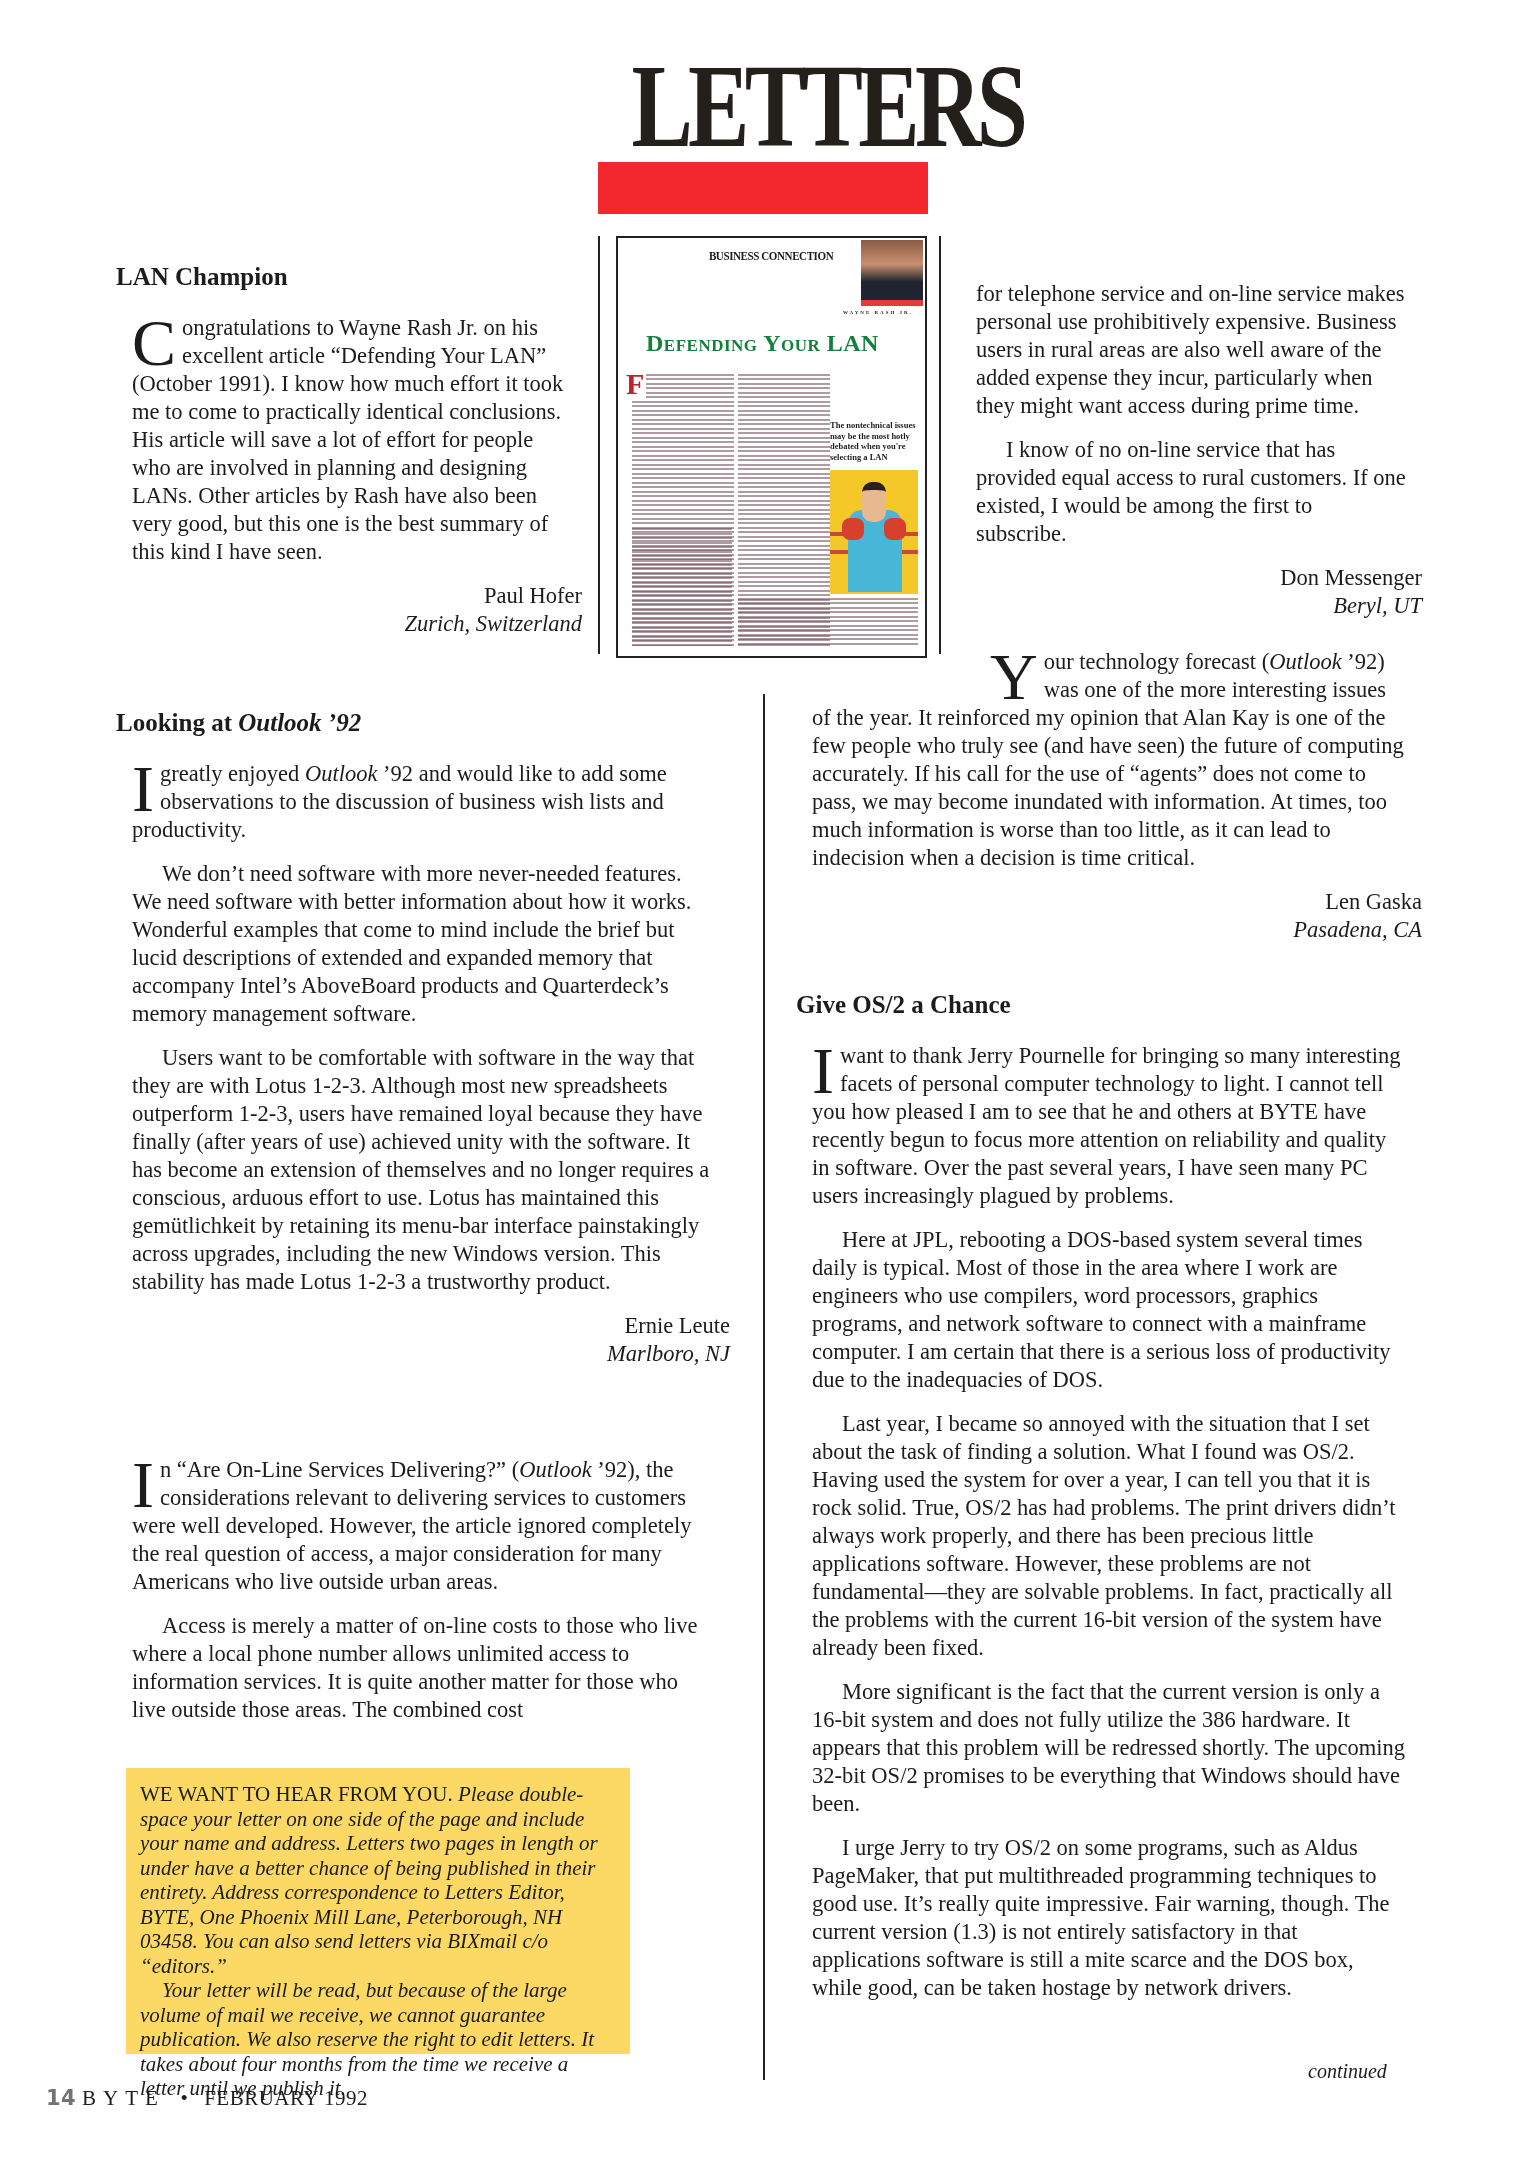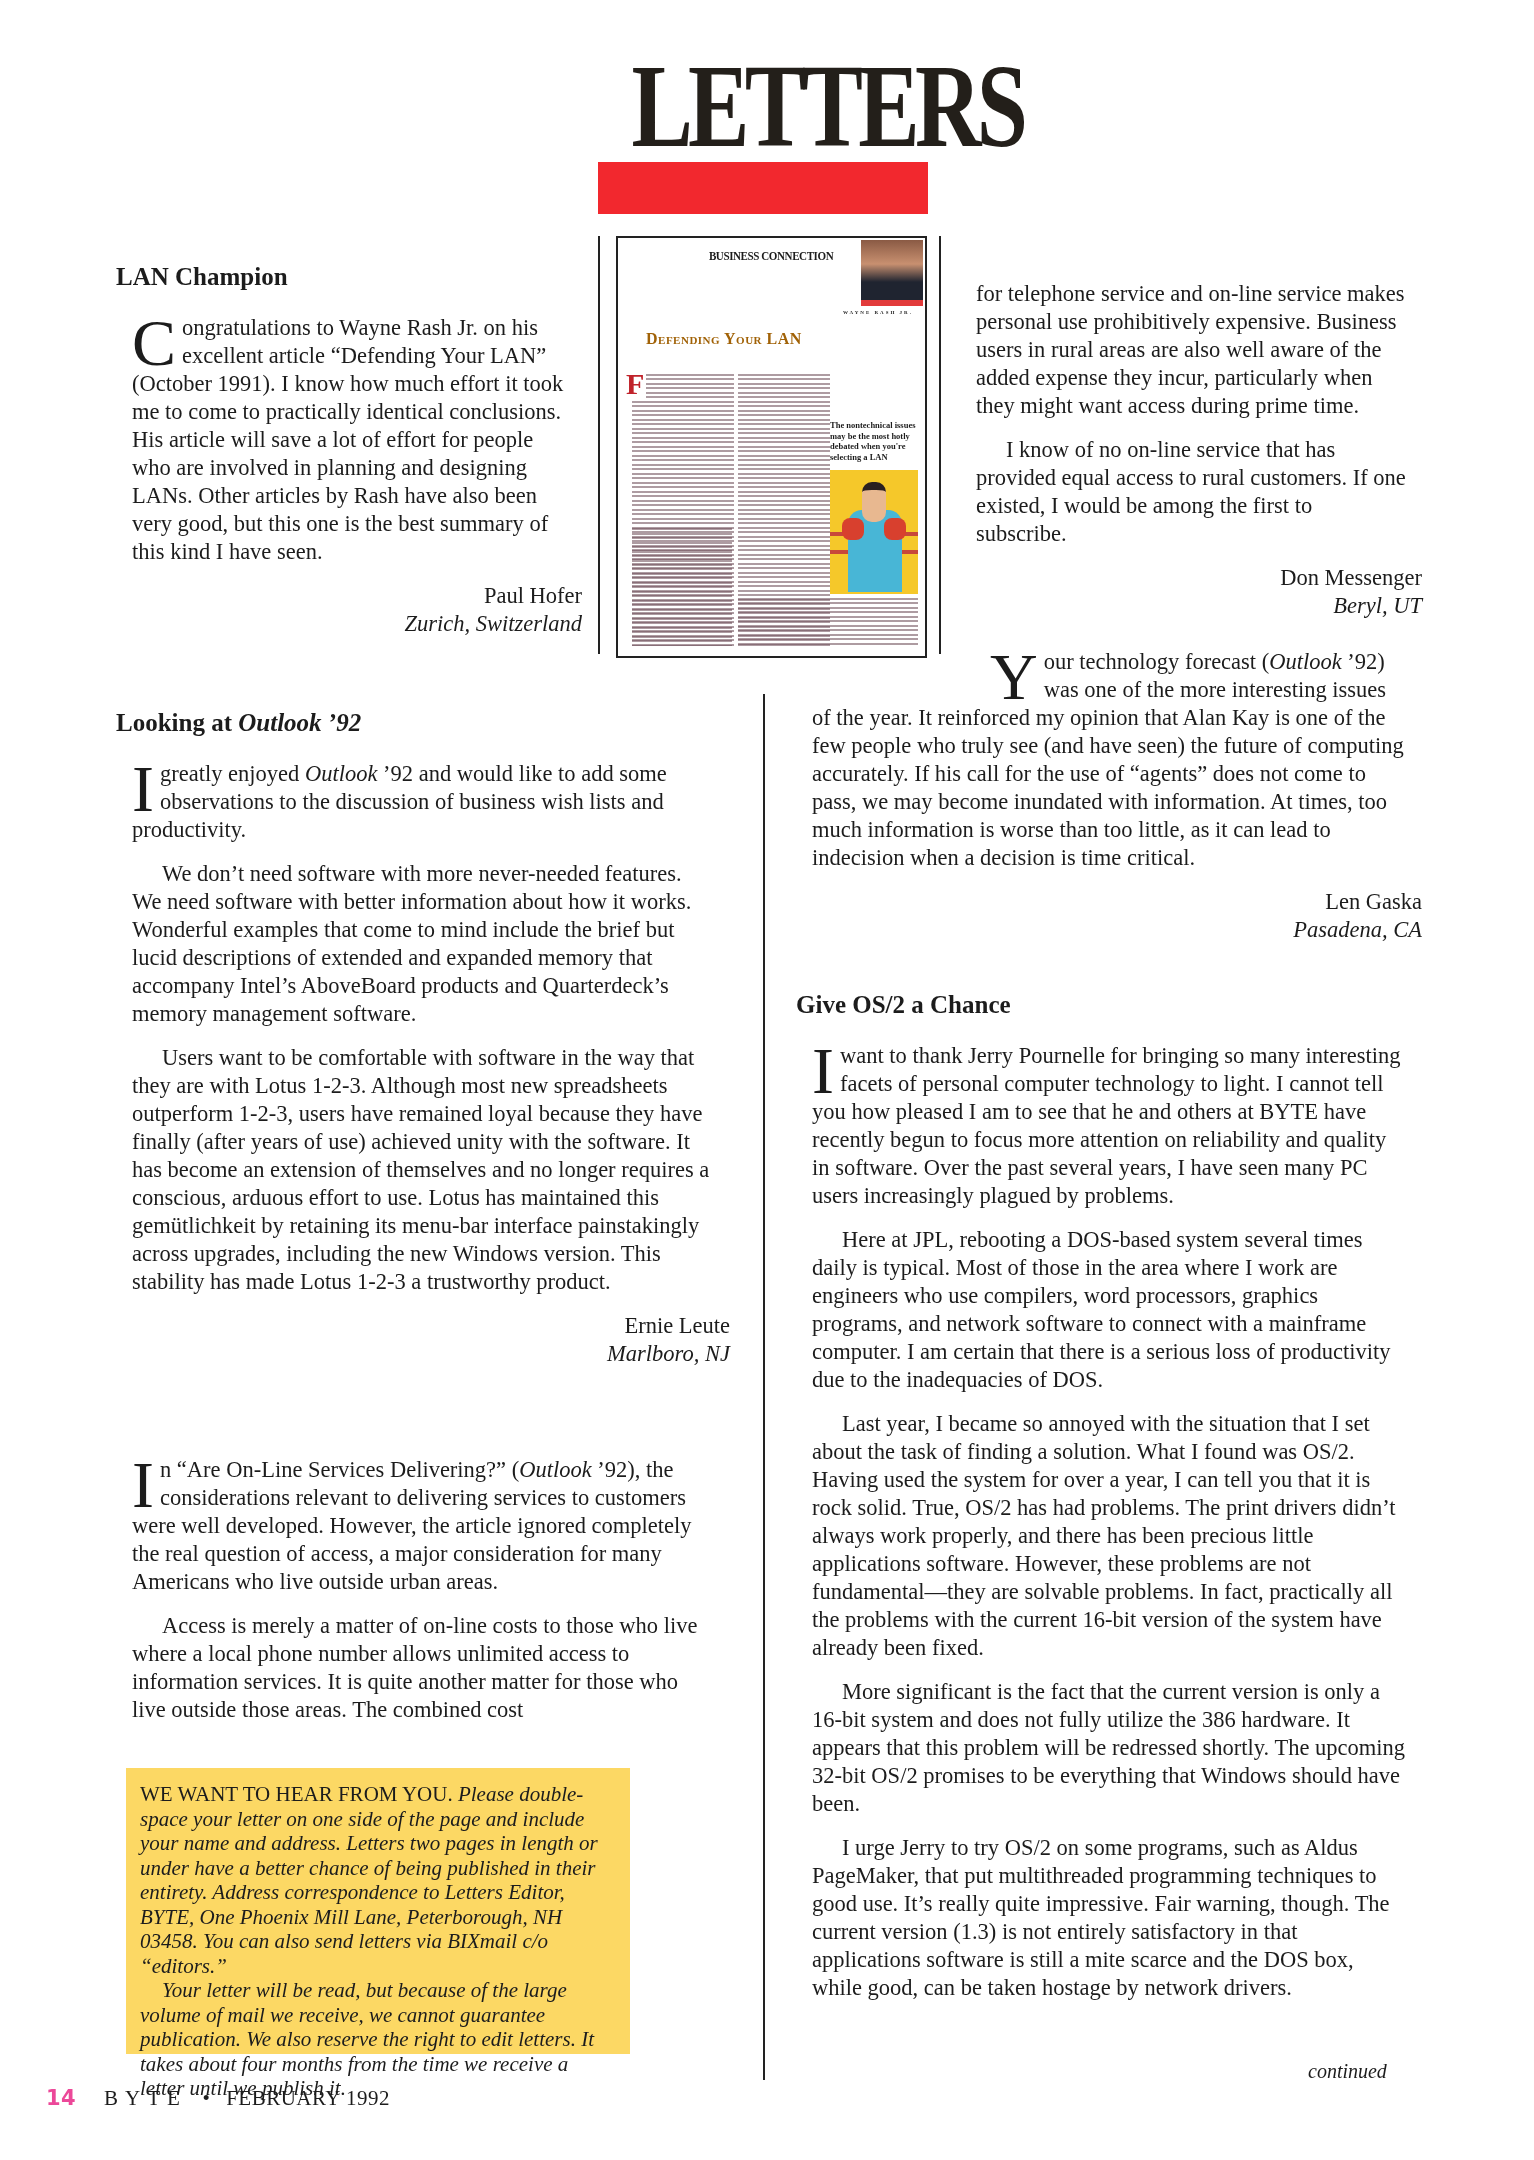--- a/index.html
+++ b/index.html
@@ -17,36 +17,36 @@
   .headline { font-weight:bold; font-size:25px; line-height:30px; margin:0; }
   .headline i { font-style:italic; }
   .dropcap { float:left; font-size:66px; line-height:54px; margin:2px 6px 0 0; font-weight:normal; }
   .sig { text-align:right; }
   .sig .loc { font-style:italic; }
   .thumb { left:616px; top:236px; width:307px; height:418px; border:2px solid #222; background:#fff; overflow:hidden; }
   .thumb .bc { position:absolute; right:92px; top:10px; font-weight:bold; font-size:13px; letter-spacing:-0.5px; transform:scaleX(0.85); transform-origin:right; }
   .thumb .photo { position:absolute; right:2px; top:2px; width:62px; height:60px;
     background:linear-gradient(180deg,#8a5a44 0%,#c89070 40%,#1f2430 70%); border-bottom:6px solid #e23b3b; }
   .thumb .author { position:absolute; right:12px; top:72px; font-size:5px; letter-spacing:2px; font-weight:bold; line-height:6px; text-align:right; }
-  .thumb .title { position:absolute; left:28px; top:92px; font-size:16px; font-weight:bold; letter-spacing:0.5px; font-variant:small-caps; color:#a16207; }
+  .thumb .title { position:absolute; left:28px; top:92px; font-size:24px; font-weight:bold; letter-spacing:0.5px; font-variant:small-caps; color:#15803d; }
   .thumb .tcol { position:absolute; top:136px; height:272px;
     background:repeating-linear-gradient(180deg,#6b4a55 0px,#6b4a55 2px,transparent 2px,transparent 4.5px); opacity:0.55; }
   .thumb .fcap { position:absolute; left:8px; top:132px; font-size:30px; color:#c0222a; font-weight:bold; line-height:28px; background:#fff; padding-right:2px; }
   .thumb .pull { position:absolute; left:212px; top:182px; width:92px; font-size:8.5px; line-height:10.5px; font-weight:bold; font-family:Liberation Serif, serif; background:#fff; }
   .thumb .illus { position:absolute; left:212px; top:232px; width:88px; height:124px; background:#f5c82a; }
   .thumb .illus .coat { position:absolute; left:18px; top:40px; width:54px; height:82px; background:#48b6d6; border-radius:14px 14px 0 0; }
   .thumb .illus .head { position:absolute; left:32px; top:12px; width:24px; height:32px; background:#e8b890; border-radius:10px; border-top:8px solid #2a2020; }
   .thumb .illus .gl { position:absolute; top:48px; width:22px; height:22px; background:#d8402e; border-radius:8px; }
   .thumb .illus .rope { position:absolute; left:0; width:88px; height:4px; background:#c8483a; }
   .notebox { left:126px; top:1768px; width:504px; height:286px; background:#fcd864; padding:14px 14px; box-sizing:border-box;
     font-size:21px; line-height:24.5px; }
   .notebox p { margin:0; }
   .notebox i { font-style:italic; }
   .footer { left:46px; top:2086px; font-size:21px; letter-spacing:0.5px; }
-  .footer .pg { font-family:"DejaVu Sans", sans-serif; font-weight:bold; color:#ec4899; margin-right:22px; }
+  .footer .pg { font-family:"DejaVu Sans", sans-serif; font-weight:bold; color:#737373; }
   .footer .byte { letter-spacing:7px; }
   .cont { left:1308px; top:2060px; font-style:italic; font-size:20px; }
 </style>
 </head>
 <body>
 
 <div class="abs masthead">LETTERS</div>
 <div class="abs redbar"></div>
 
 <div class="abs vrule" style="left:598px; top:236px; height:418px;"></div>

